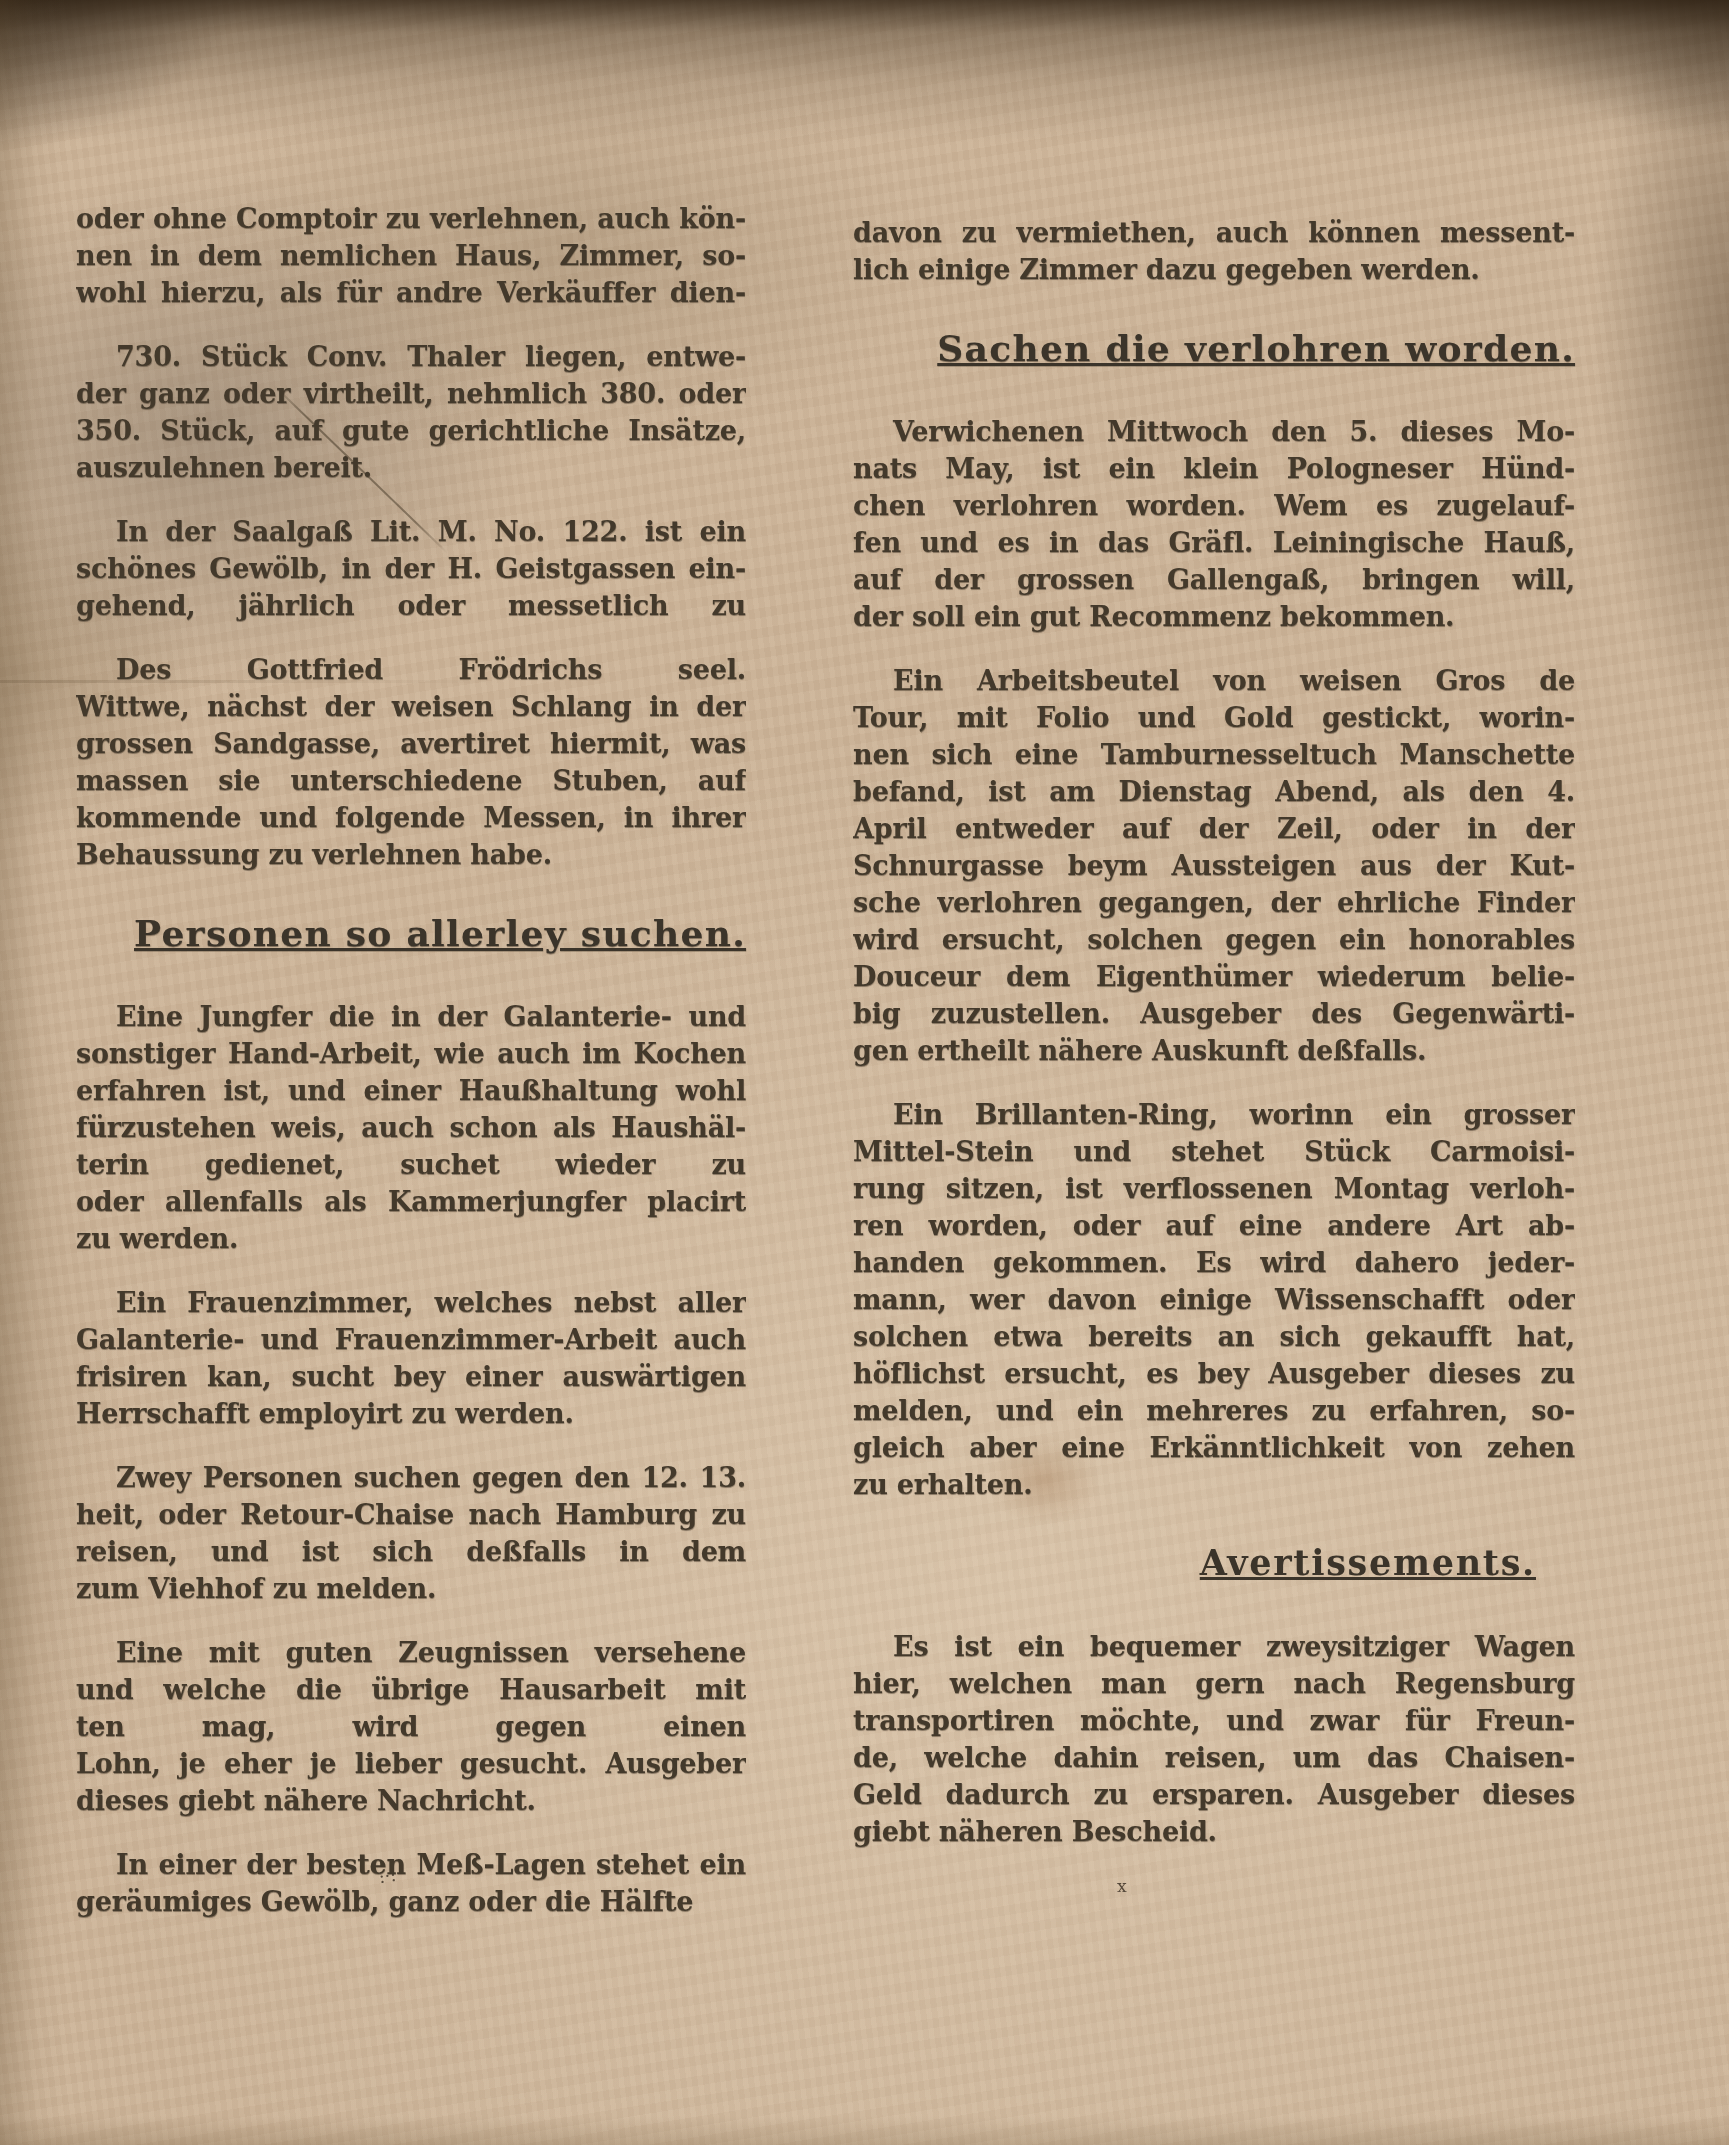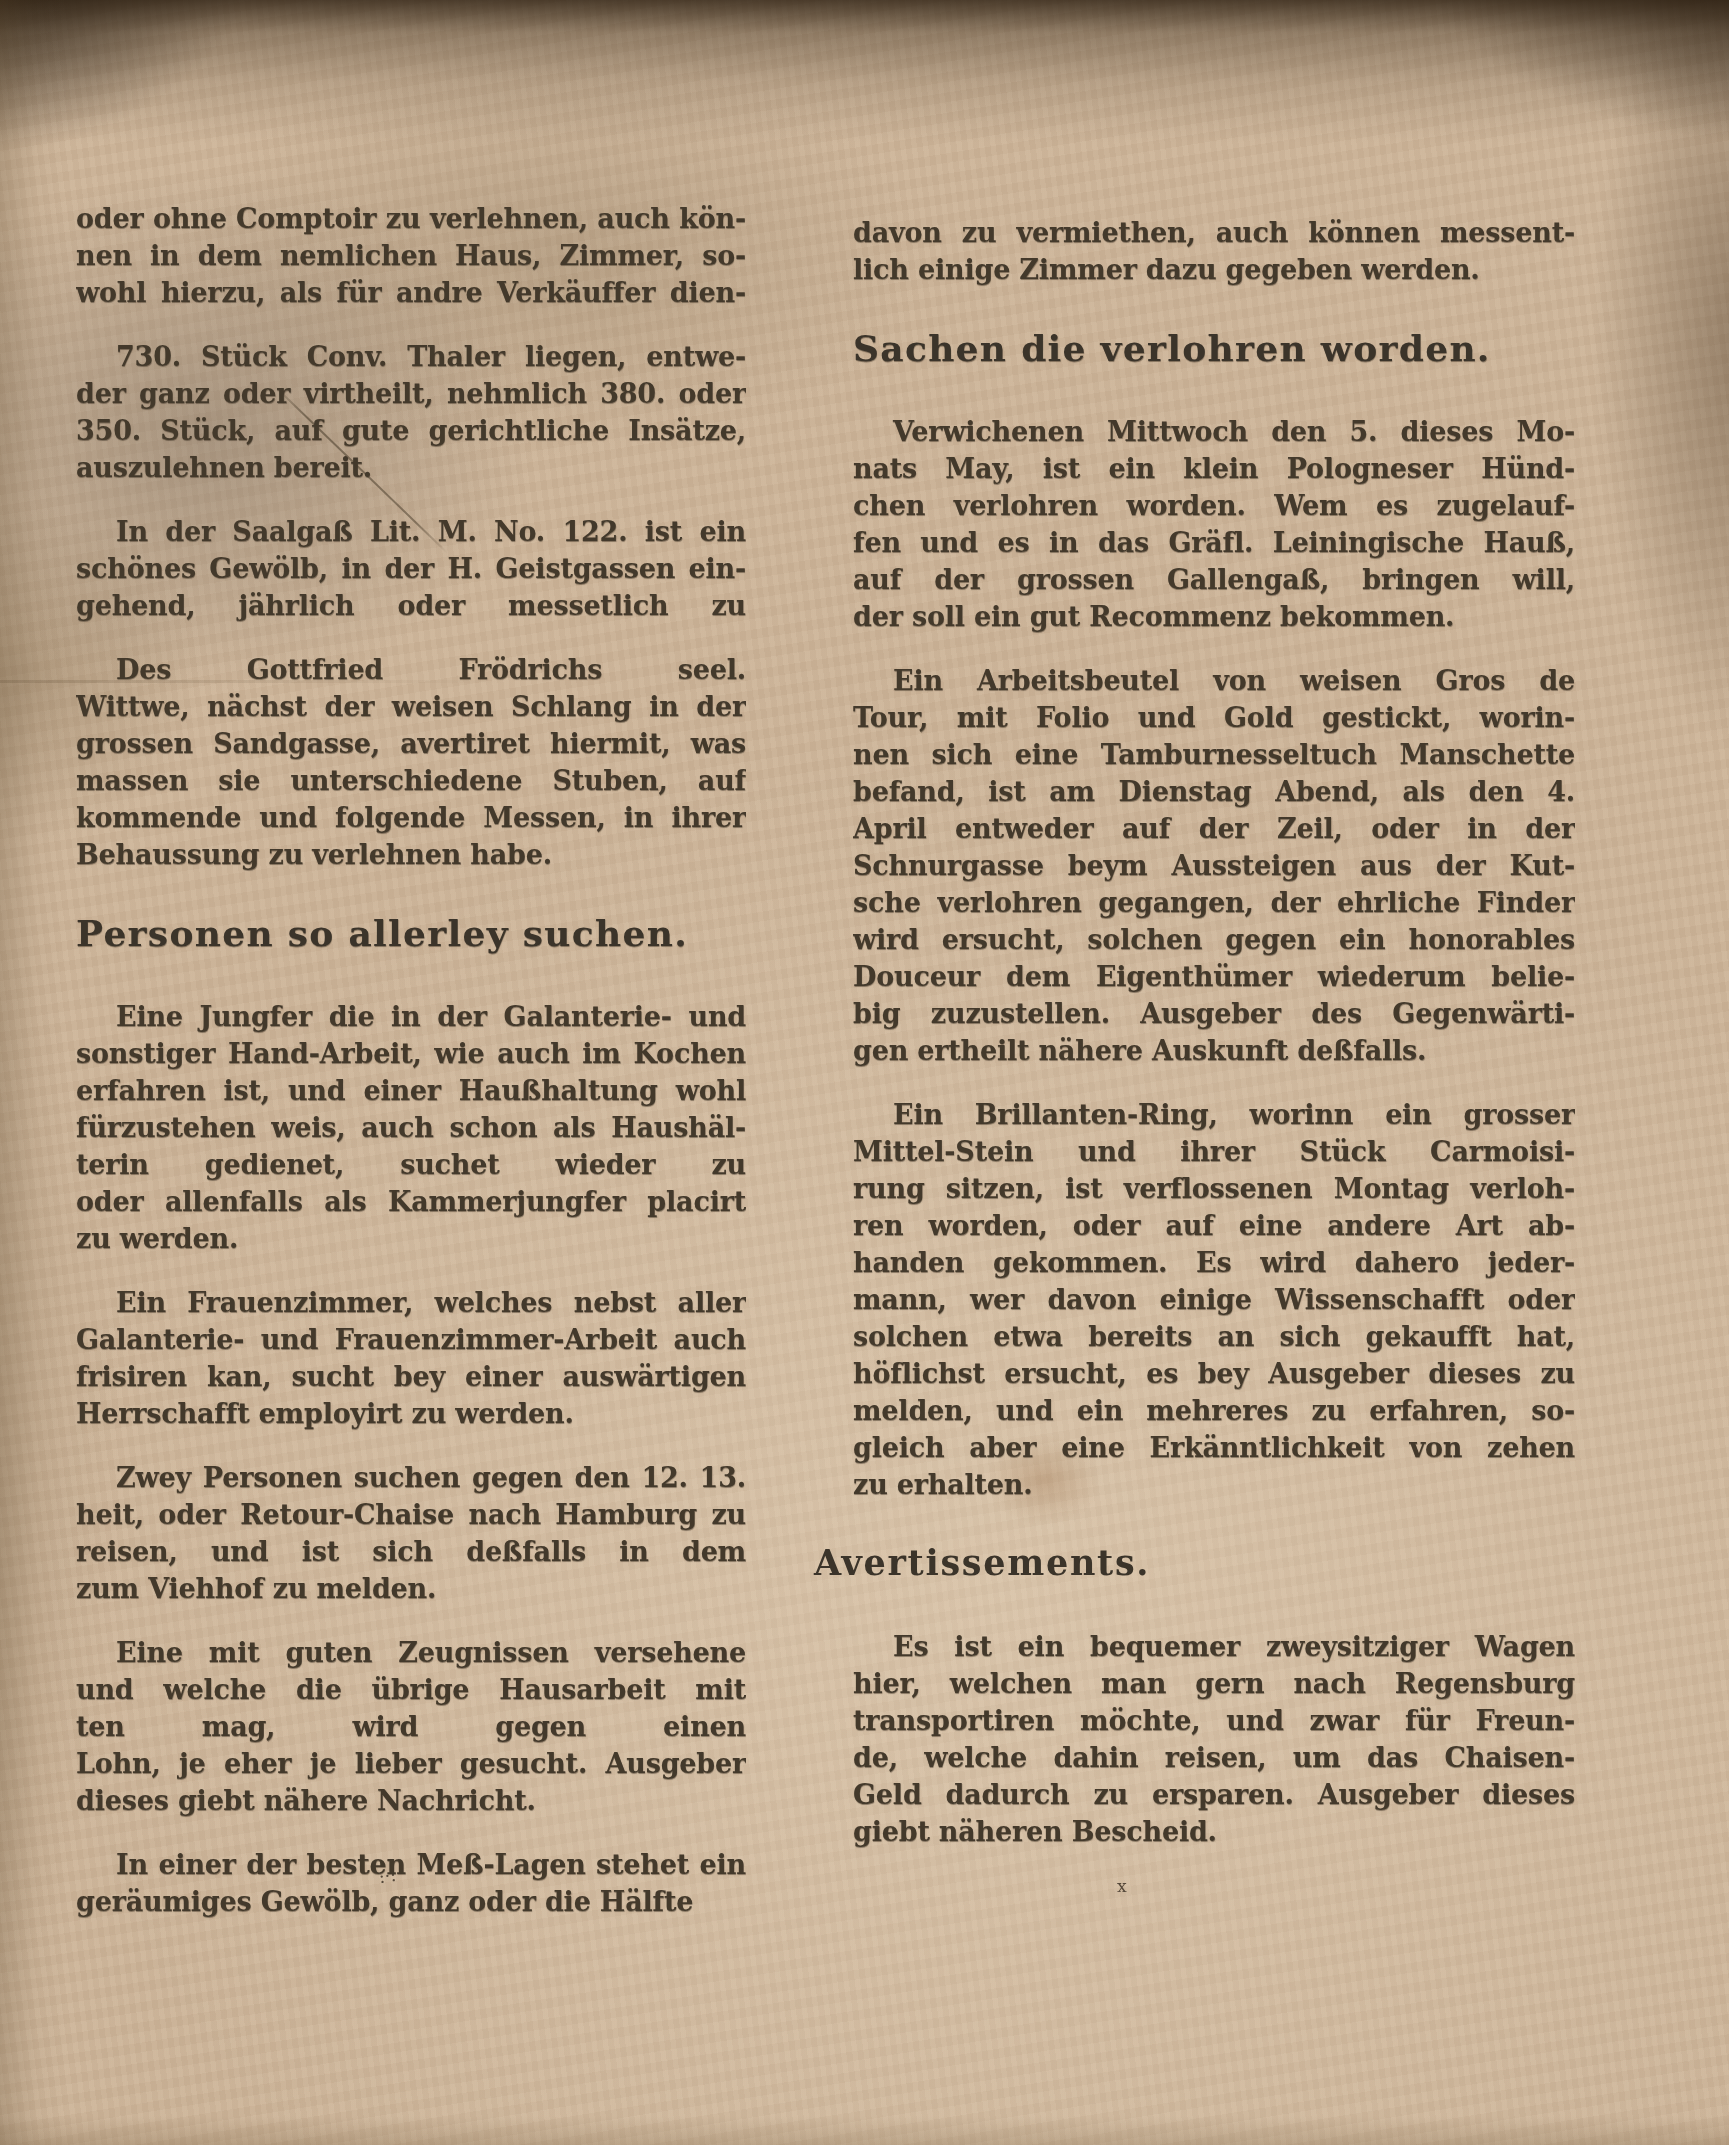--- a/index.html
+++ b/index.html
@@ -36,22 +36,22 @@
   }
   .col.left{left:76px;top:200px;width:670px;}
   .col.right{left:853px;top:214px;width:722px;}
   .line{
     font-size:27px;height:37px;line-height:37px;overflow:hidden;
     text-align:justify;text-align-last:justify;letter-spacing:-0.2px;
   }
   .line.last{text-align-last:left;}
   .line.first{text-indent:40px;margin-top:27px;}
   .h{
-    height:50px;line-height:50px;margin:35px 0 40px 0;text-align:left;
-    white-space:nowrap;overflow:visible;
+    height:50px;line-height:50px;margin:35px 0 40px 0;text-align:right;
+    white-space:nowrap;overflow:visible;text-decoration:underline;
   }
   .h.fraktur{font-size:36px;letter-spacing:1.3px;color:#3b342a;}
   .h.antiqua{font-size:35px;letter-spacing:1.7px;color:#3b342a;transform:translateX(-39px);text-shadow:none;}
   .scratch{
     position:absolute;left:273px;top:386px;width:1.7px;height:242px;
     transform:rotate(-46deg);transform-origin:top left;border-radius:1.7px;pointer-events:none;
     background:linear-gradient(180deg, rgba(70,58,40,0) 0%, rgba(70,58,40,0.55) 18%, rgba(70,58,40,0.5) 82%, rgba(70,58,40,0) 100%);
   }
   .speck{position:absolute;color:rgba(62,52,40,0.85);font-size:17.3px;line-height:17.3px;}
   .speck-0{left:379px;top:1868px;transform:rotate(-8deg);}
@@ -145,21 +145,21 @@
         <div class="line">April entweder auf der Zeil, oder in der</div>
         <div class="line">Schnurgasse beym Aussteigen aus der Kut-</div>
         <div class="line">sche verlohren gegangen, der ehrliche Finder</div>
         <div class="line">wird ersucht, solchen gegen ein honorables</div>
         <div class="line">Douceur dem Eigenthümer wiederum belie-</div>
         <div class="line">big zuzustellen. Ausgeber des Gegenwärti-</div>
         <div class="line last">gen ertheilt nähere Auskunft deßfalls.</div>
       </div>
       <div class="para">
         <div class="line first">Ein Brillanten-Ring, worinn ein grosser</div>
-        <div class="line">Mittel-Stein und ihrer Stück Carmoisi-</div>
+        <div class="line">Mittel-Stein und stehet Stück Carmoisi-</div>
         <div class="line">rung sitzen, ist verflossenen Montag verloh-</div>
         <div class="line">ren worden, oder auf eine andere Art ab-</div>
         <div class="line">handen gekommen. Es wird dahero jeder-</div>
         <div class="line">mann, wer davon einige Wissenschafft oder</div>
         <div class="line">solchen etwa bereits an sich gekaufft hat,</div>
         <div class="line">höflichst ersucht, es bey Ausgeber dieses zu</div>
         <div class="line">melden, und ein mehreres zu erfahren, so-</div>
         <div class="line">gleich aber eine Erkänntlichkeit von zehen</div>
         <div class="line last">zu erhalten.</div>
       </div>

